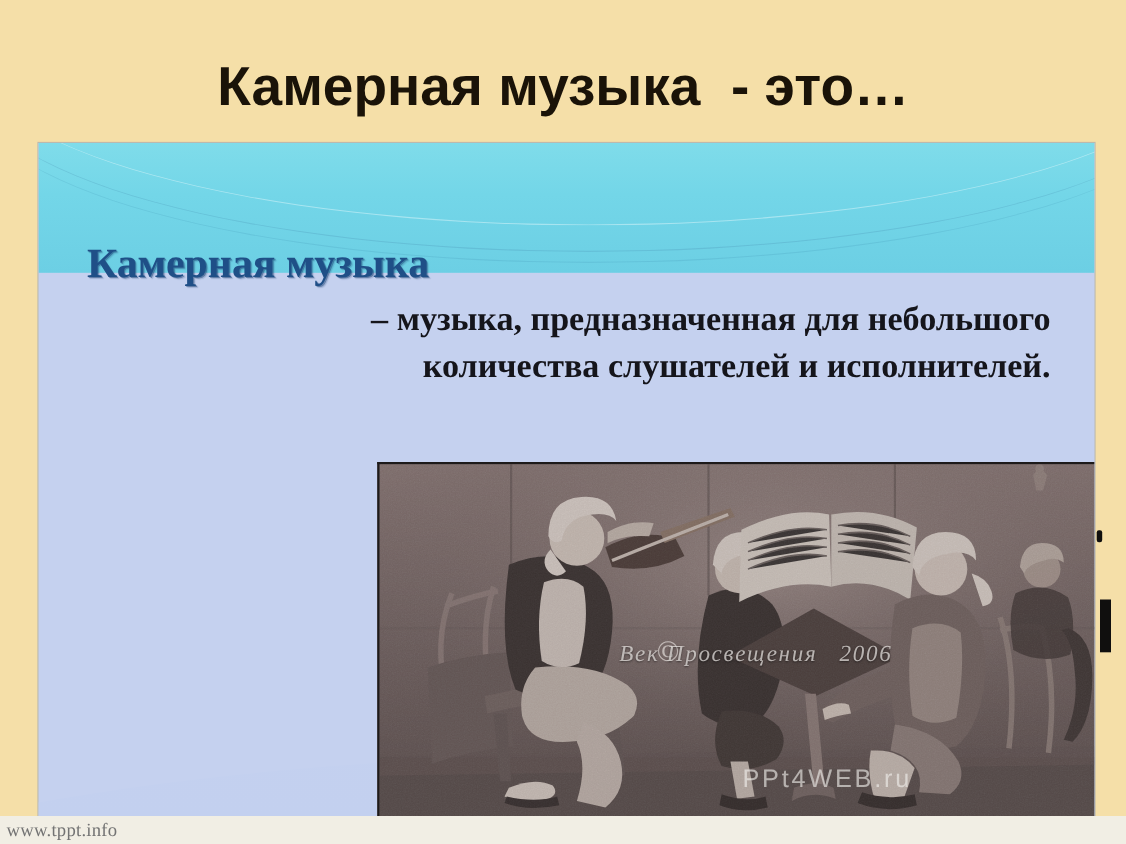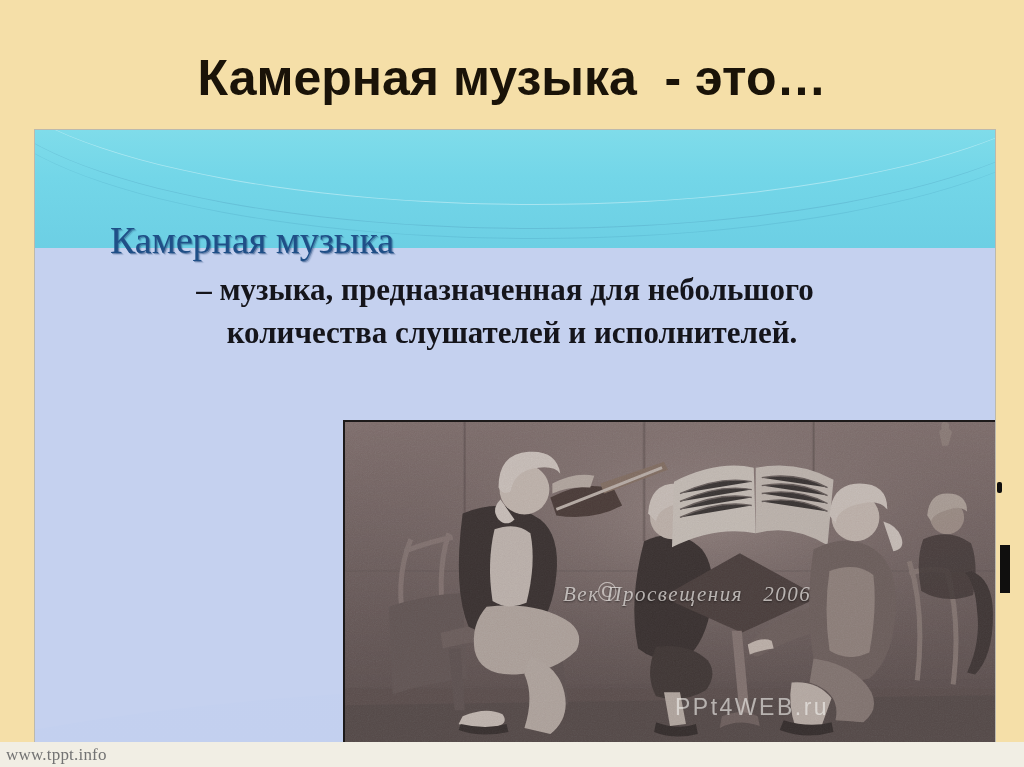--- a/index.html
+++ b/index.html
@@ -116,24 +116,24 @@
   
   #definition-block {
     position: absolute;
     left: 0;
     top: 88px;
     width: 960px;
   }
   #def-heading {
     font-family: "Liberation Serif", serif;
     font-size: 38px;
-    font-weight: 400;
+    font-weight: 700;
     color: #1f4f87;
     text-align: left;
-    padding-left: 75px;
+    padding-left: 44px;
     line-height: 44px;
     text-shadow: 1px 1px 0 rgba(20,60,110,0.45), 2px 2px 1px rgba(30,70,120,0.22);
     white-space: pre;
   }
   #def-latin {
     font-family: "Liberation Serif", serif;
     font-size: 31px;
     font-style: italic;
     font-weight: 600;
     color: #16161c;
@@ -141,21 +141,21 @@
     padding-left: 48px;
     margin-top: 12px;
     line-height: 38px;
     white-space: pre;
   }
   #def-body {
     font-family: "Liberation Serif", serif;
     font-size: 31px;
     font-weight: 600;
     color: #15151b;
-    text-align: center;
+    text-align: right;
     padding-left: 20px;
     margin-top: 6px;
     line-height: 43px;
     width: 900px;
   }
   #def-body .line { display: block; white-space: pre; }
   #def-line-2 { padding-left: 14px; }
 
   
   #engraving {

